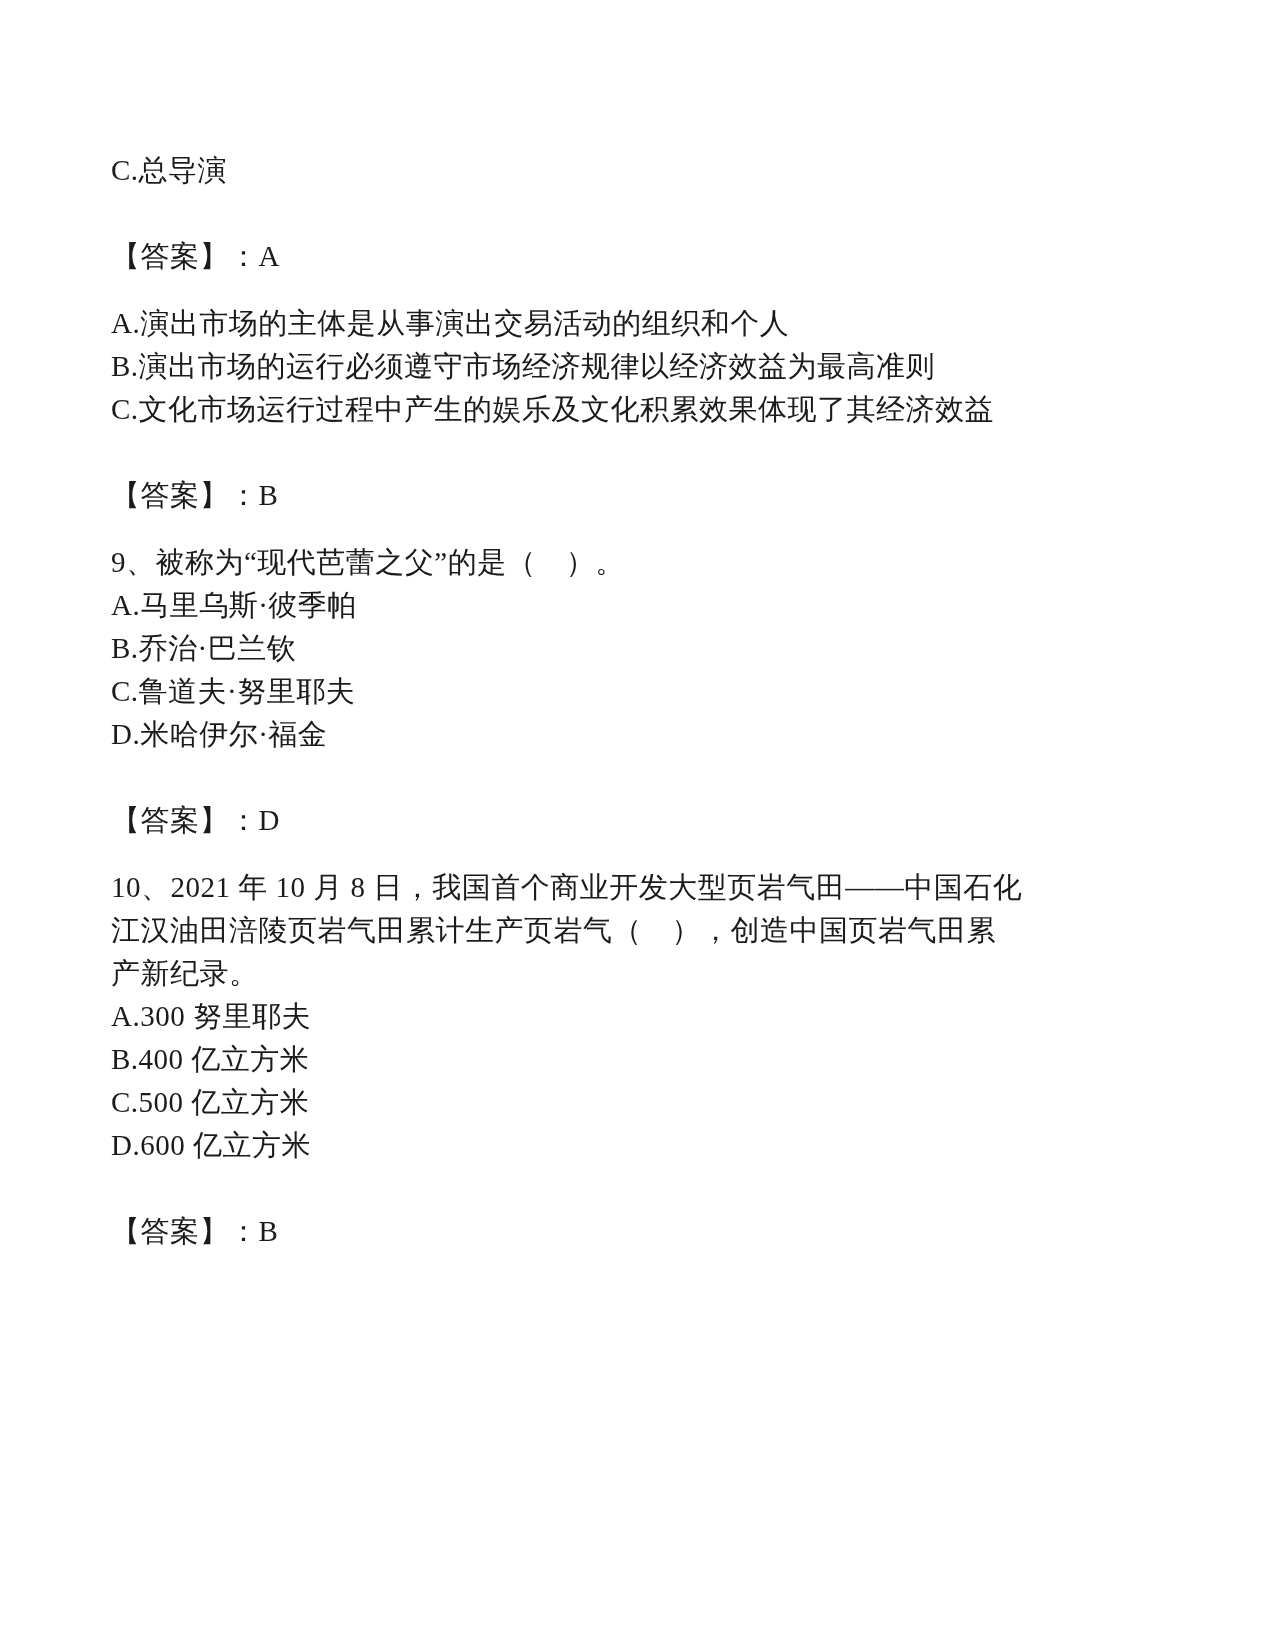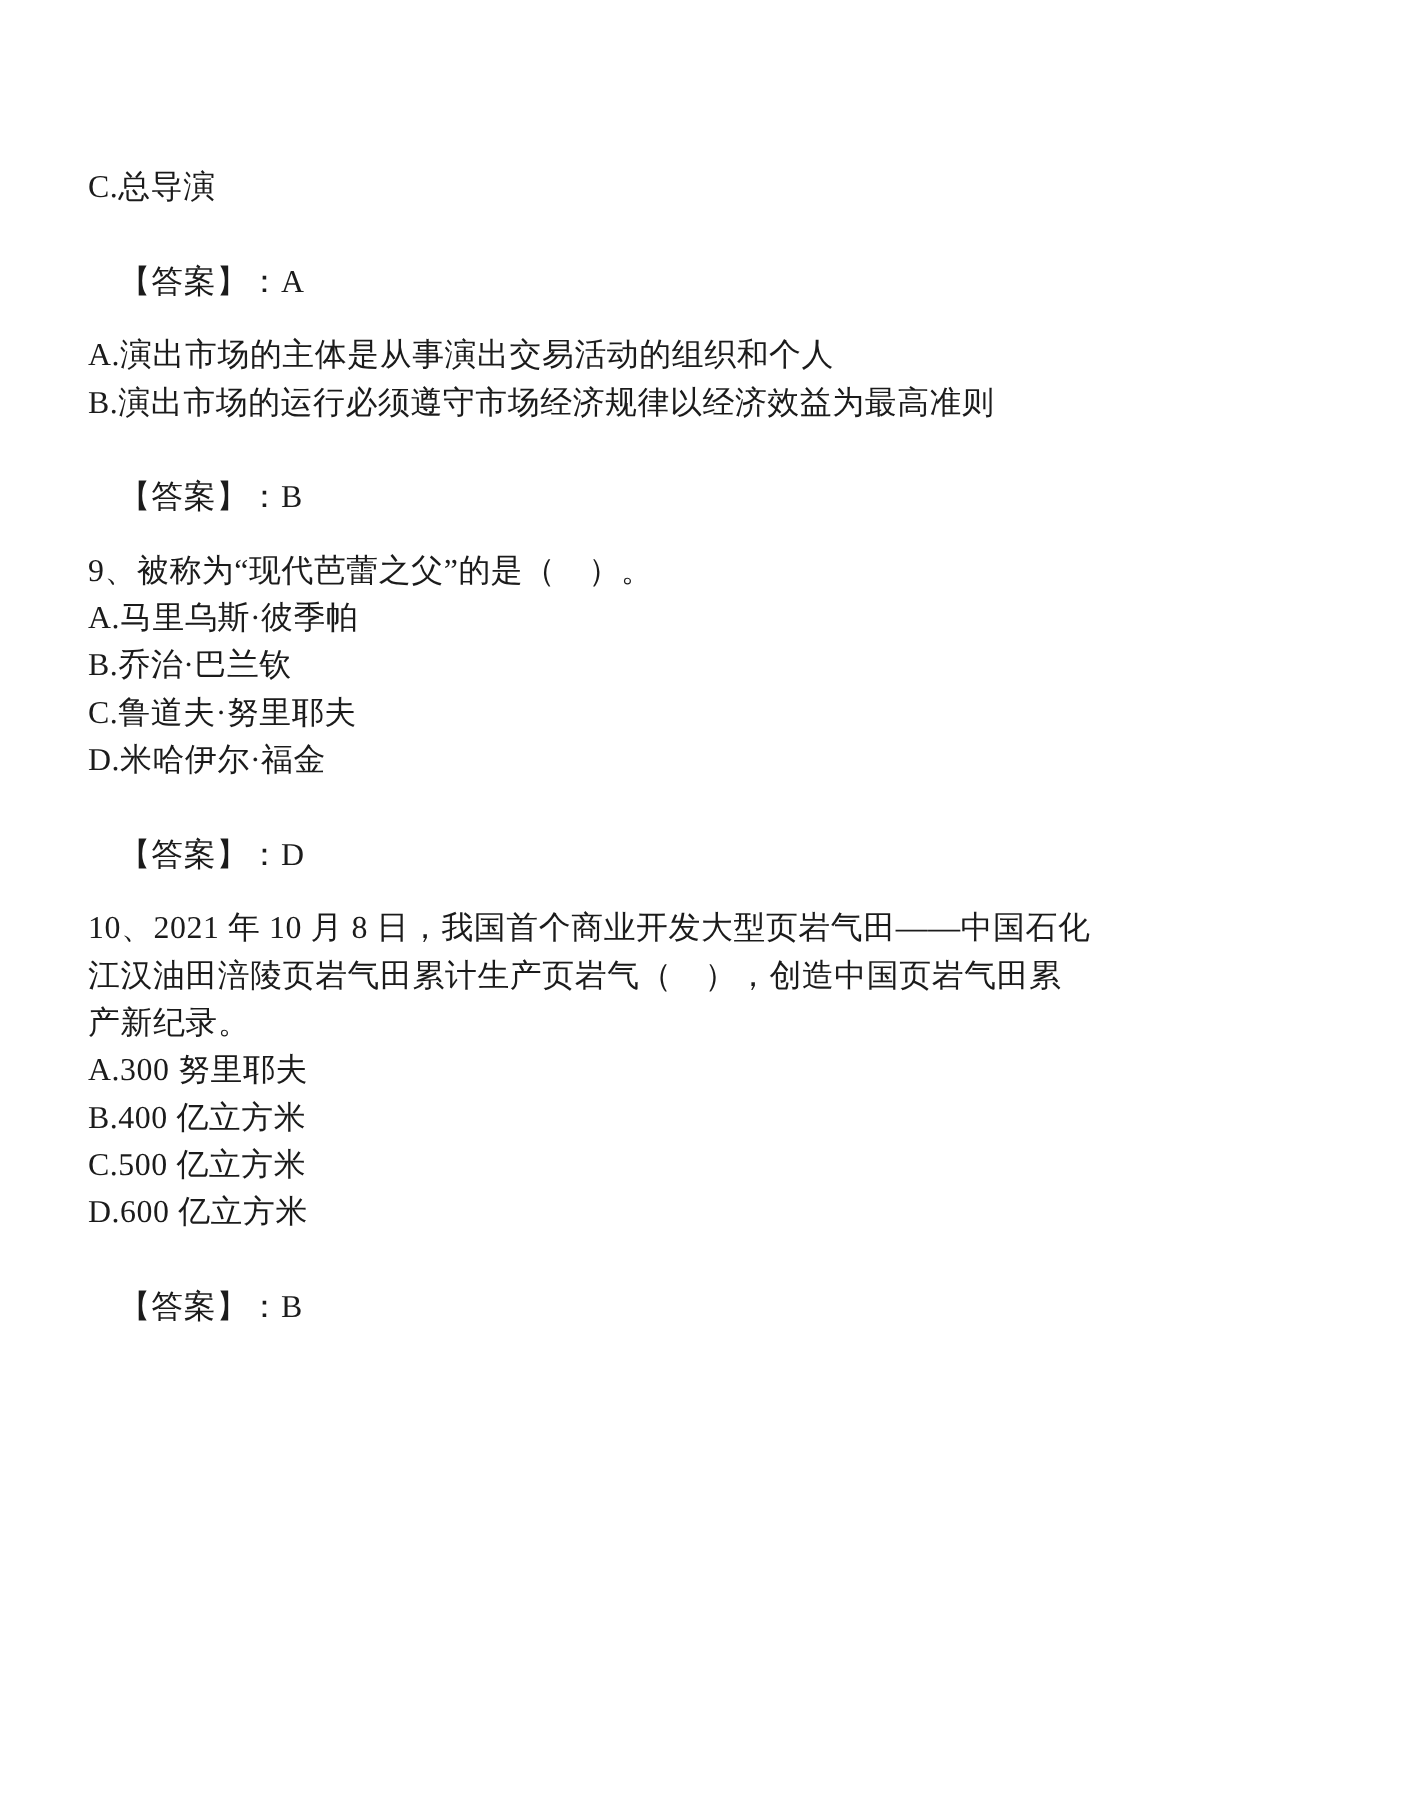--- a/index.html
+++ b/index.html
@@ -8,47 +8,47 @@
     width:1275px; height:1650px;
     background:var(--bg);
     position:relative; overflow:hidden;
     font-family:"Liberation Serif","DejaVu Serif",serif;
   }
   .page {
     position:absolute; inset:0;
     background:var(--bg);
     color:var(--fg);
   }
-  .content { padding:149px 150px 0 80px; }
+  .content { padding:149px 150px 0 111px; }
   .line {
     font-size:29px;
     line-height:43px;
     white-space:nowrap;
     letter-spacing:0.5px;
   }
   .answer {
     margin-top:43px;   
     margin-bottom:24px;
-    margin-left:28px;
   }
 </style>
 </head>
 <body>
 
 <div class="page">
   <div class="content">
 
     <section>
       <div class="line">C.总导演</div>
       <div class="line answer">【答案】：A</div>
     </section>
 
     <section>
       <div class="line">A.演出市场的主体是从事演出交易活动的组织和个人</div>
       <div class="line">B.演出市场的运行必须遵守市场经济规律以经济效益为最高准则</div>
+      <div class="line">C.文化市场运行过程中产生的娱乐及文化积累效果体现了其经济效益</div>
       <div class="line answer">【答案】：B</div>
     </section>
 
     <section>
       <div class="line">9、被称为“现代芭蕾之父”的是（　）。</div>
       <div class="line">A.马里乌斯·彼季帕</div>
       <div class="line">B.乔治·巴兰钦</div>
       <div class="line">C.鲁道夫·努里耶夫</div>
       <div class="line">D.米哈伊尔·福金</div>
       <div class="line answer">【答案】：D</div>

